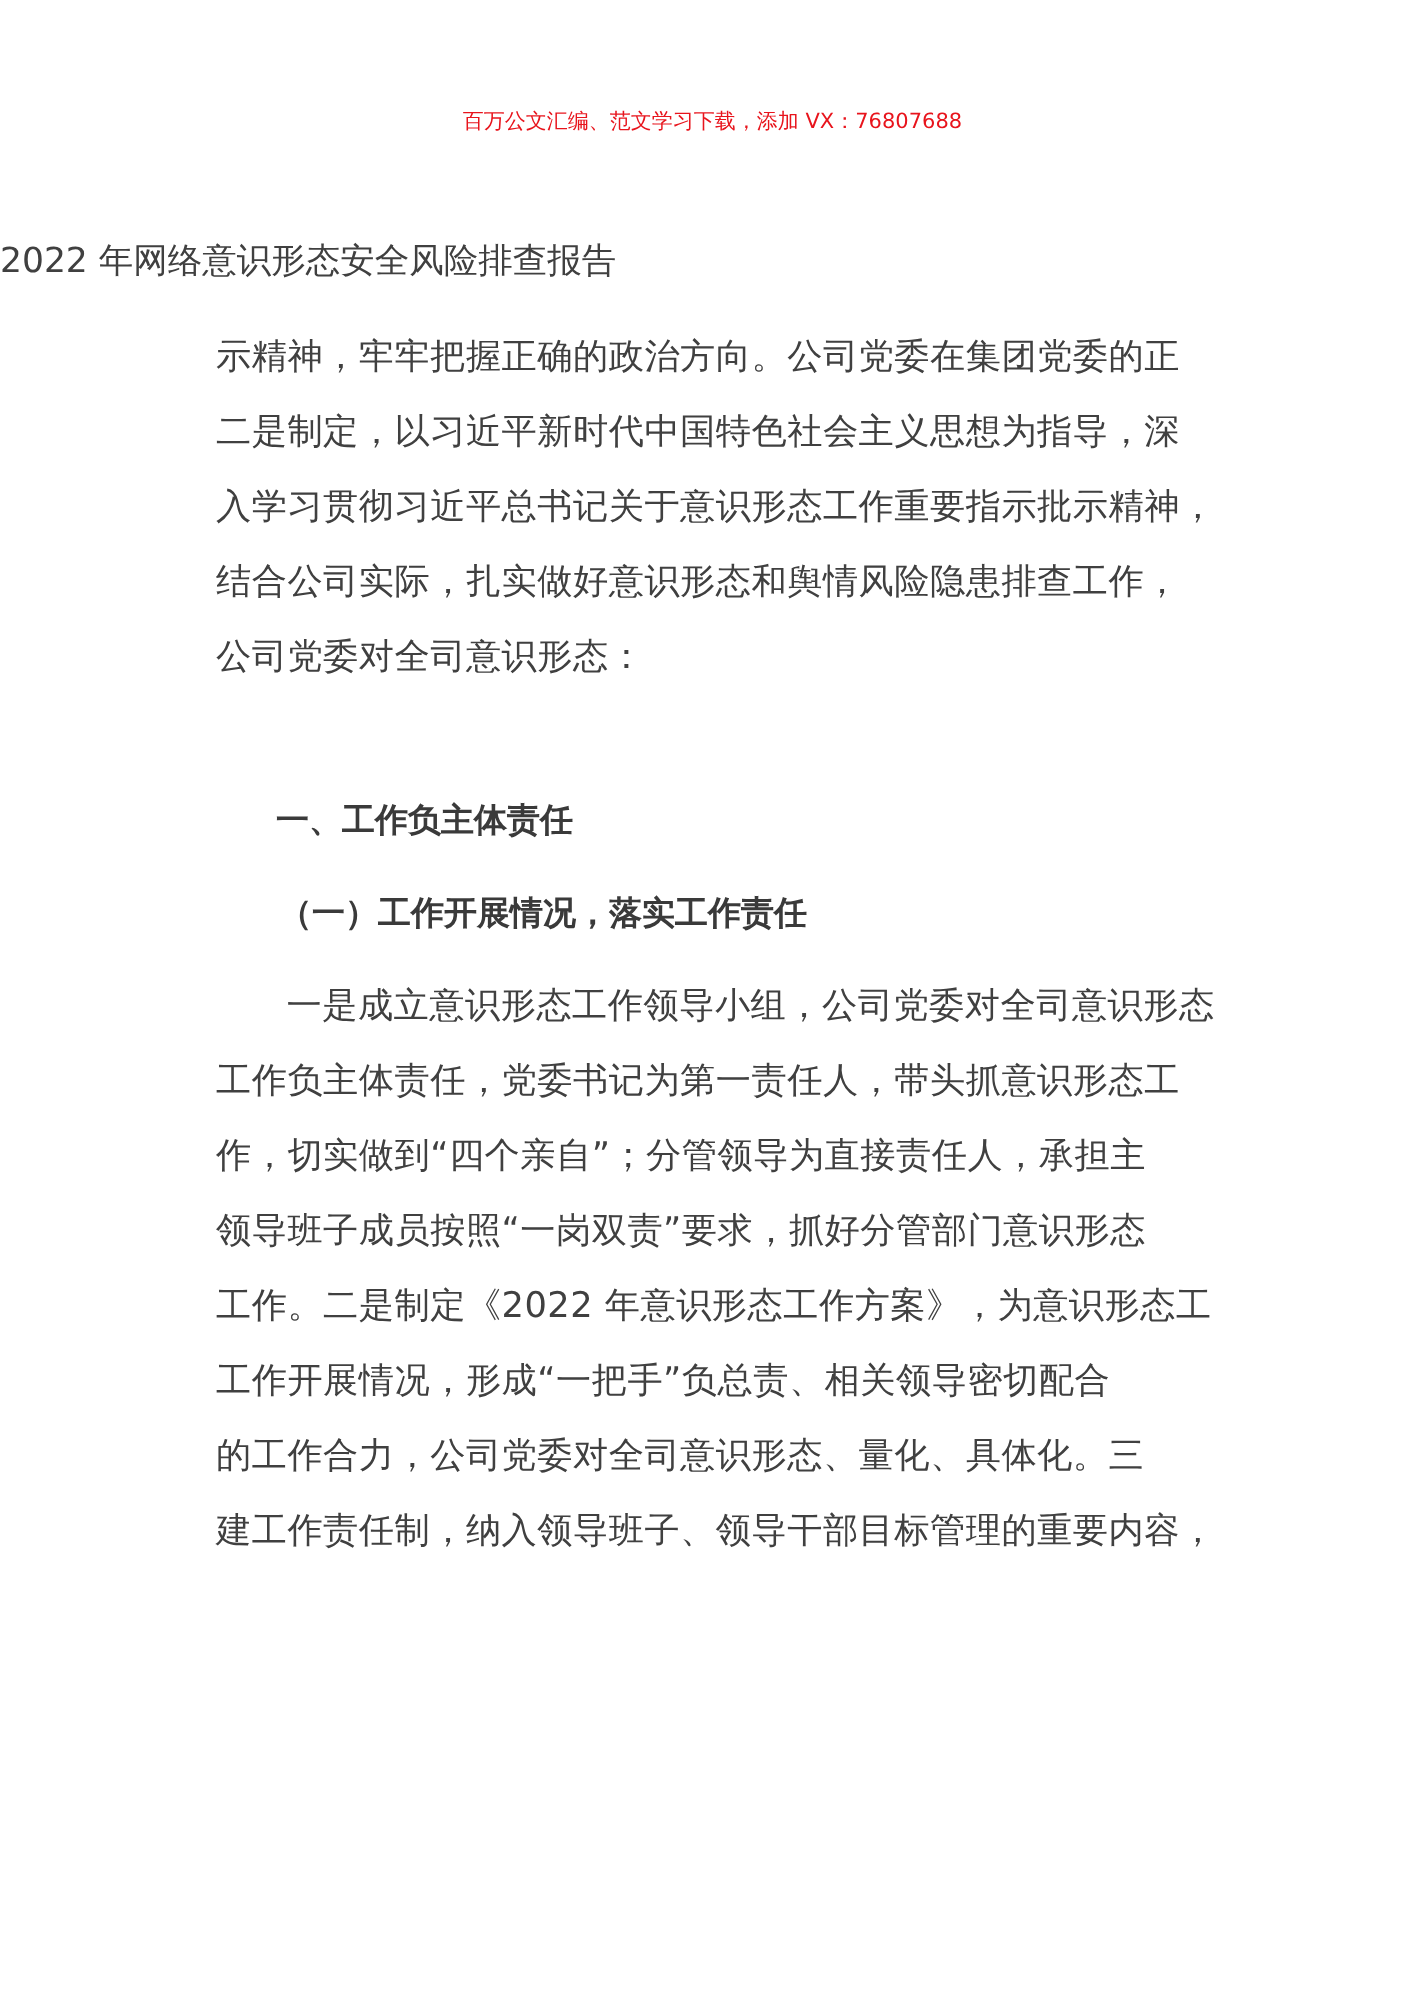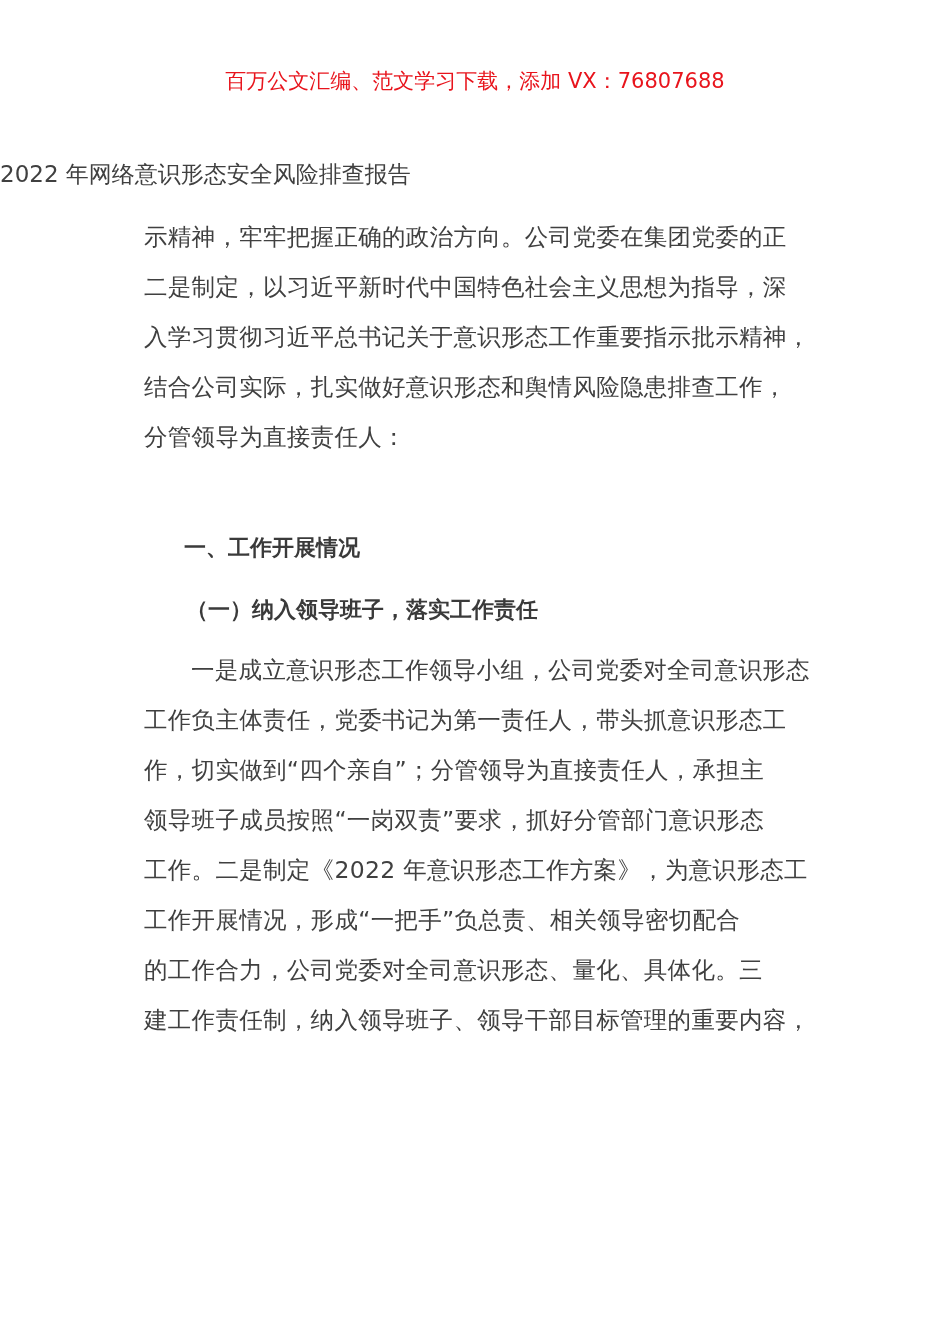--- a/index.html
+++ b/index.html
@@ -14,21 +14,21 @@
     overflow: hidden;
     font-family: "DejaVu Sans", "Liberation Sans", sans-serif;
     color: #404040;
   }
   .watermark {
     position: absolute;
     top: 66px;
     left: 0;
     width: 950px;
     text-align: center;
-    font-size: 21px;
+    font-size: 14px;
     line-height: 30px;
     color: #e8141c;
   }
   .title {
     position: absolute;
     top: 156px;
     left: 0;
     width: 950px;
     text-align: left;
     font-size: 23px;
@@ -74,26 +74,26 @@
 
 <div class="watermark">百万公文汇编、范文学习下载，添加 VX：76807688</div>
 
 <div class="title">2022 年网络意识形态安全风险排查报告</div>
 
 <div class="body-block" style="top:212px;">
   <span class="line">示精神，牢牢把握正确的政治方向。公司党委在集团党委的正</span>
   <span class="line">二是制定，以习近平新时代中国特色社会主义思想为指导，深</span>
   <span class="line">入学习贯彻习近平总书记关于意识形态工作重要指示批示精神，</span>
   <span class="line">结合公司实际，扎实做好意识形态和舆情风险隐患排查工作，</span>
-  <span class="line">分管领导为直接责任人：</span>
+  <span class="line">公司党委对全司意识形态：</span>
 </div>
 
-<div class="heading1">一、工作开展情况</div>
+<div class="heading1">一、工作负主体责任</div>
 
-<div class="heading2">（一）纳入领导班子，落实工作责任</div>
+<div class="heading2">（一）工作开展情况，落实工作责任</div>
 
 <div class="body-block" style="top:645px;">
   <span class="line indent">一是成立意识形态工作领导小组，公司党委对全司意识形态</span>
   <span class="line">工作负主体责任，党委书记为第一责任人，带头抓意识形态工</span>
   <span class="line">作，切实做到“四个亲自”；分管领导为直接责任人，承担主</span>
   <span class="line">领导班子成员按照“一岗双责”要求，抓好分管部门意识形态</span>
   <span class="line">工作。二是制定《2022 年意识形态工作方案》，为意识形态工</span>
   <span class="line">工作开展情况，形成“一把手”负总责、相关领导密切配合</span>
   <span class="line">的工作合力，公司党委对全司意识形态、量化、具体化。三</span>
   <span class="line">建工作责任制，纳入领导班子、领导干部目标管理的重要内容，</span>

